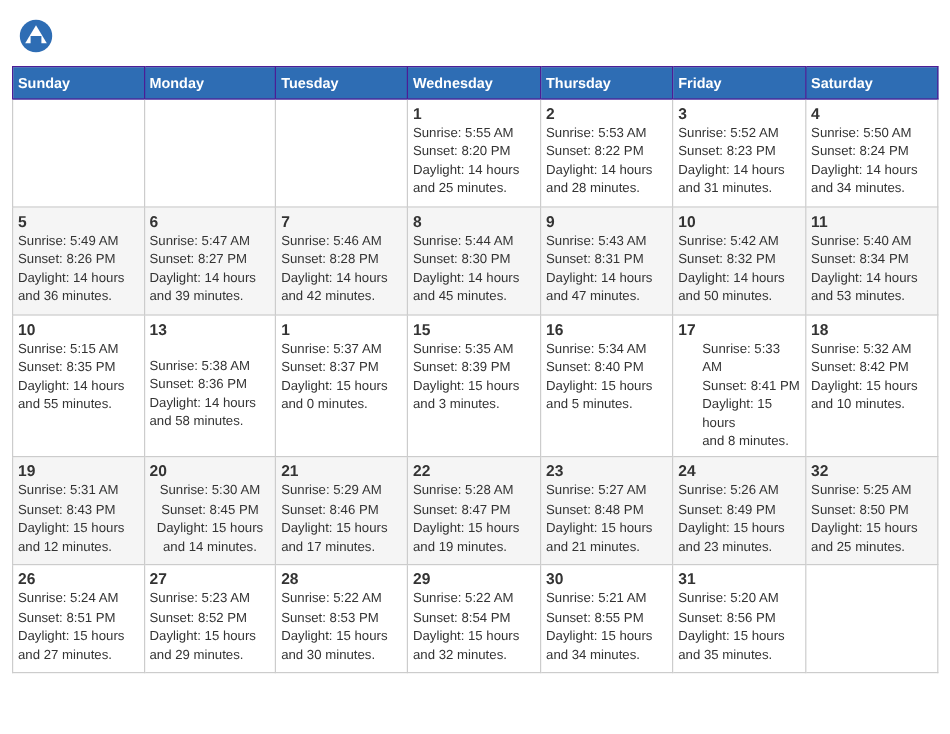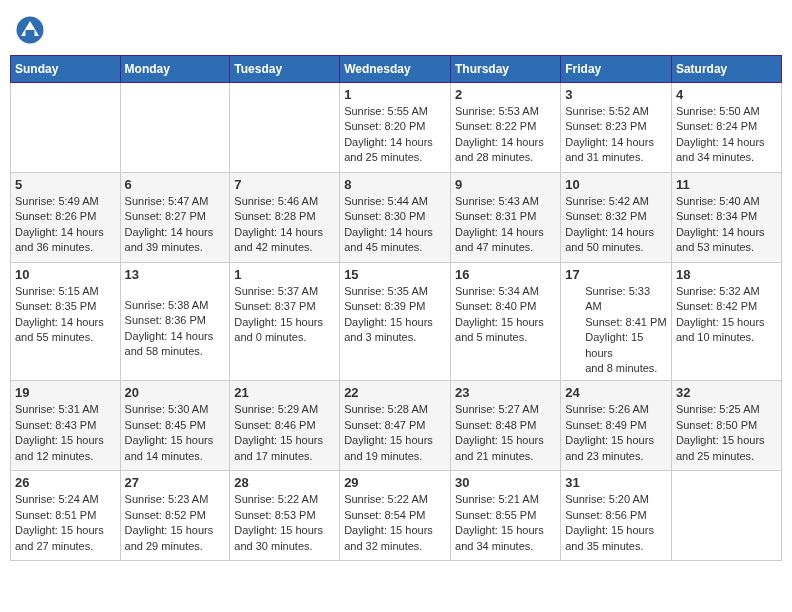--- a/index.html
+++ b/index.html
@@ -263,21 +263,21 @@
       <tr>
         <td>
           <div class="day-num">19</div>
           <div class="day-info" style="white-space: pre-line;">Sunrise: 5:31 AM
 Sunset: 8:43 PM
 Daylight: 15 hours
 and 12 minutes.</div>
         </td>
         <td>
           <div class="day-num">20</div>
-          <div class="day-info" style="white-space: pre-line;">Sunrise: 5:30 AM
+          <div class="day-info" style="white-space: pre-line; text-align: center;">Sunrise: 5:30 AM
 Sunset: 8:45 PM
 Daylight: 15 hours
 and 14 minutes.</div>
         </td>
         <td>
           <div class="day-num">21</div>
           <div class="day-info" style="white-space: pre-line;">Sunrise: 5:29 AM
 Sunset: 8:46 PM
 Daylight: 15 hours
 and 17 minutes.</div>

